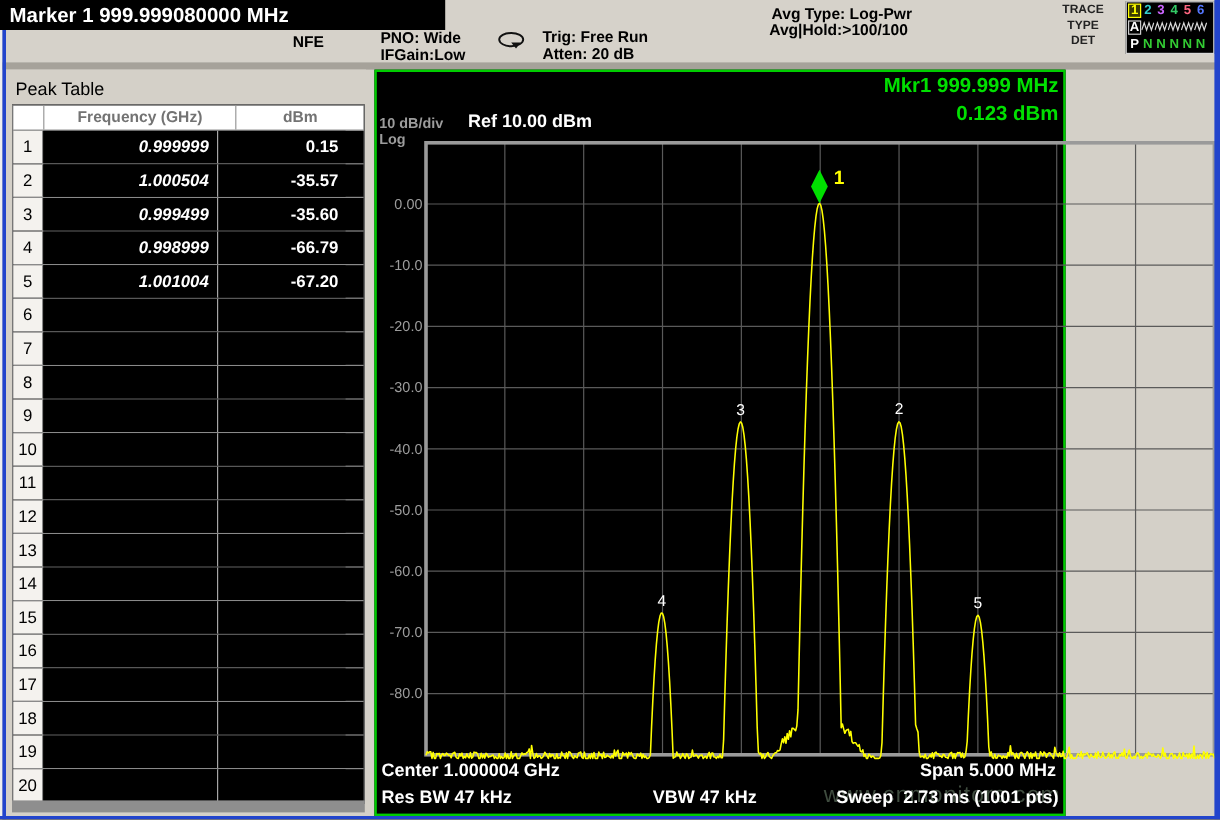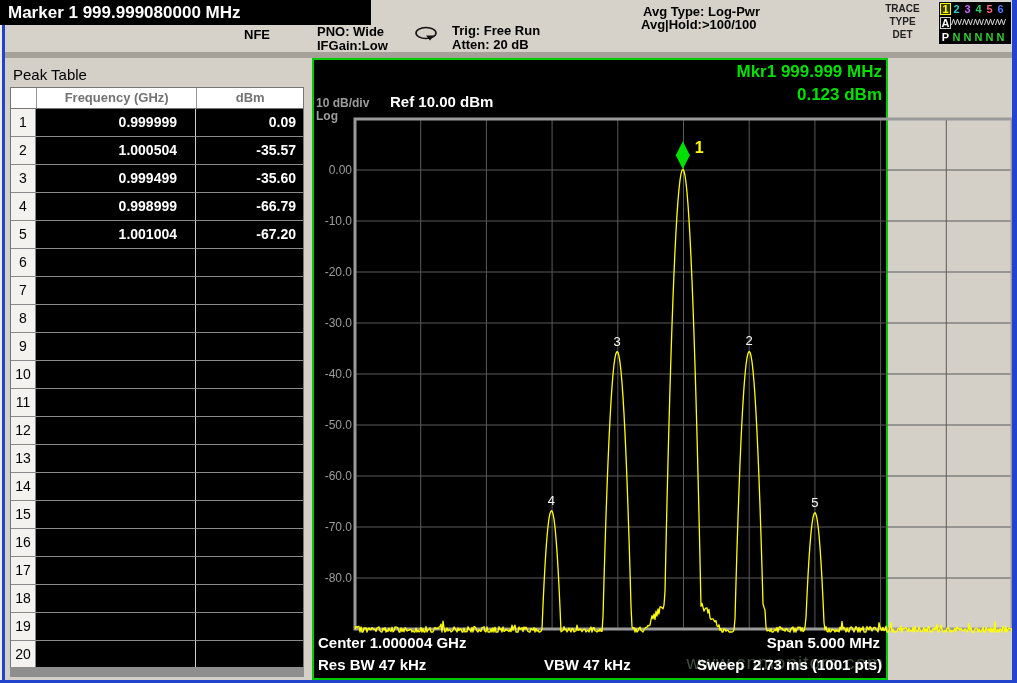--- a/index.html
+++ b/index.html
@@ -25,21 +25,21 @@
   #pt{left:10px;top:87px;width:292px;border:1px solid #777;box-sizing:content-box;background:#000;}
   .pthead{display:flex;height:20px;background:#fff;border-bottom:1px solid #777;}
   .pthead div{font-size:13px;font-weight:bold;color:#737373;line-height:20px;text-align:center;}
   .ptn-h{width:25px;border-right:1px solid #999;}
   .ptf-h{width:160px;border-right:1px solid #999;}
   .ptd-h{width:106px;}
   .ptrow{display:flex;height:28px;box-sizing:border-box;border-bottom:1px solid #8a8a8a;}
   .ptrow:last-child{border-bottom:none;}
   .ptn{width:25px;background:#f4f2ee;color:#000;font-size:14px;text-align:center;line-height:27px;border-right:1px solid #888;box-sizing:border-box;}
   .ptc{color:#fff;font-size:14px;font-weight:bold;line-height:27px;text-align:right;background:#000;box-sizing:border-box;}
-  .ptfreq{width:160px;padding-right:18px;border-right:1px solid #cfcfcf;}
+  .ptfreq{width:146px;padding-right:7px;border-right:1px solid #cfcfcf;font-style:italic;}
   .ptdbm{width:106px;padding-right:6px;}
   #pt-scroll{left:10px;top:667px;width:294px;height:10px;background:#8e8e8e;}
   
   #plot{left:312px;top:58px;width:576px;height:622px;background:#000;border:2px solid #00cc00;box-sizing:border-box;}
   .graytxt{color:#9c9c9c;font-size:12px;font-weight:bold;}
   .whitetxt{color:#fff;font-size:15px;font-weight:bold;white-space:nowrap;}
   .greentxt{color:#00e000;font-size:17px;font-weight:bold;white-space:nowrap;}
   .ylab{position:absolute;width:38px;text-align:right;color:#9c9c9c;font-size:12px;}
   #watermark{color:rgba(150,180,150,0.42);font-size:19px;font-weight:normal;letter-spacing:1px;}
   
@@ -111,21 +111,21 @@
   <div class="abs" id="pt">
     <div class="pthead">
       <div class="ptn-h"></div>
       <div class="ptf-h">Frequency (GHz)</div>
       <div class="ptd-h">dBm</div>
     </div>
     <div id="pt-body">
         <div class="ptrow">
           <div class="ptn">1</div>
           <div class="ptc ptfreq">0.999999</div>
-          <div class="ptc ptdbm">0.09</div>
+          <div class="ptc ptdbm">0.15</div>
         </div>
         <div class="ptrow">
           <div class="ptn">2</div>
           <div class="ptc ptfreq">1.000504</div>
           <div class="ptc ptdbm">-35.57</div>
         </div>
         <div class="ptrow">
           <div class="ptn">3</div>
           <div class="ptc ptfreq">0.999499</div>
           <div class="ptc ptdbm">-35.60</div>

